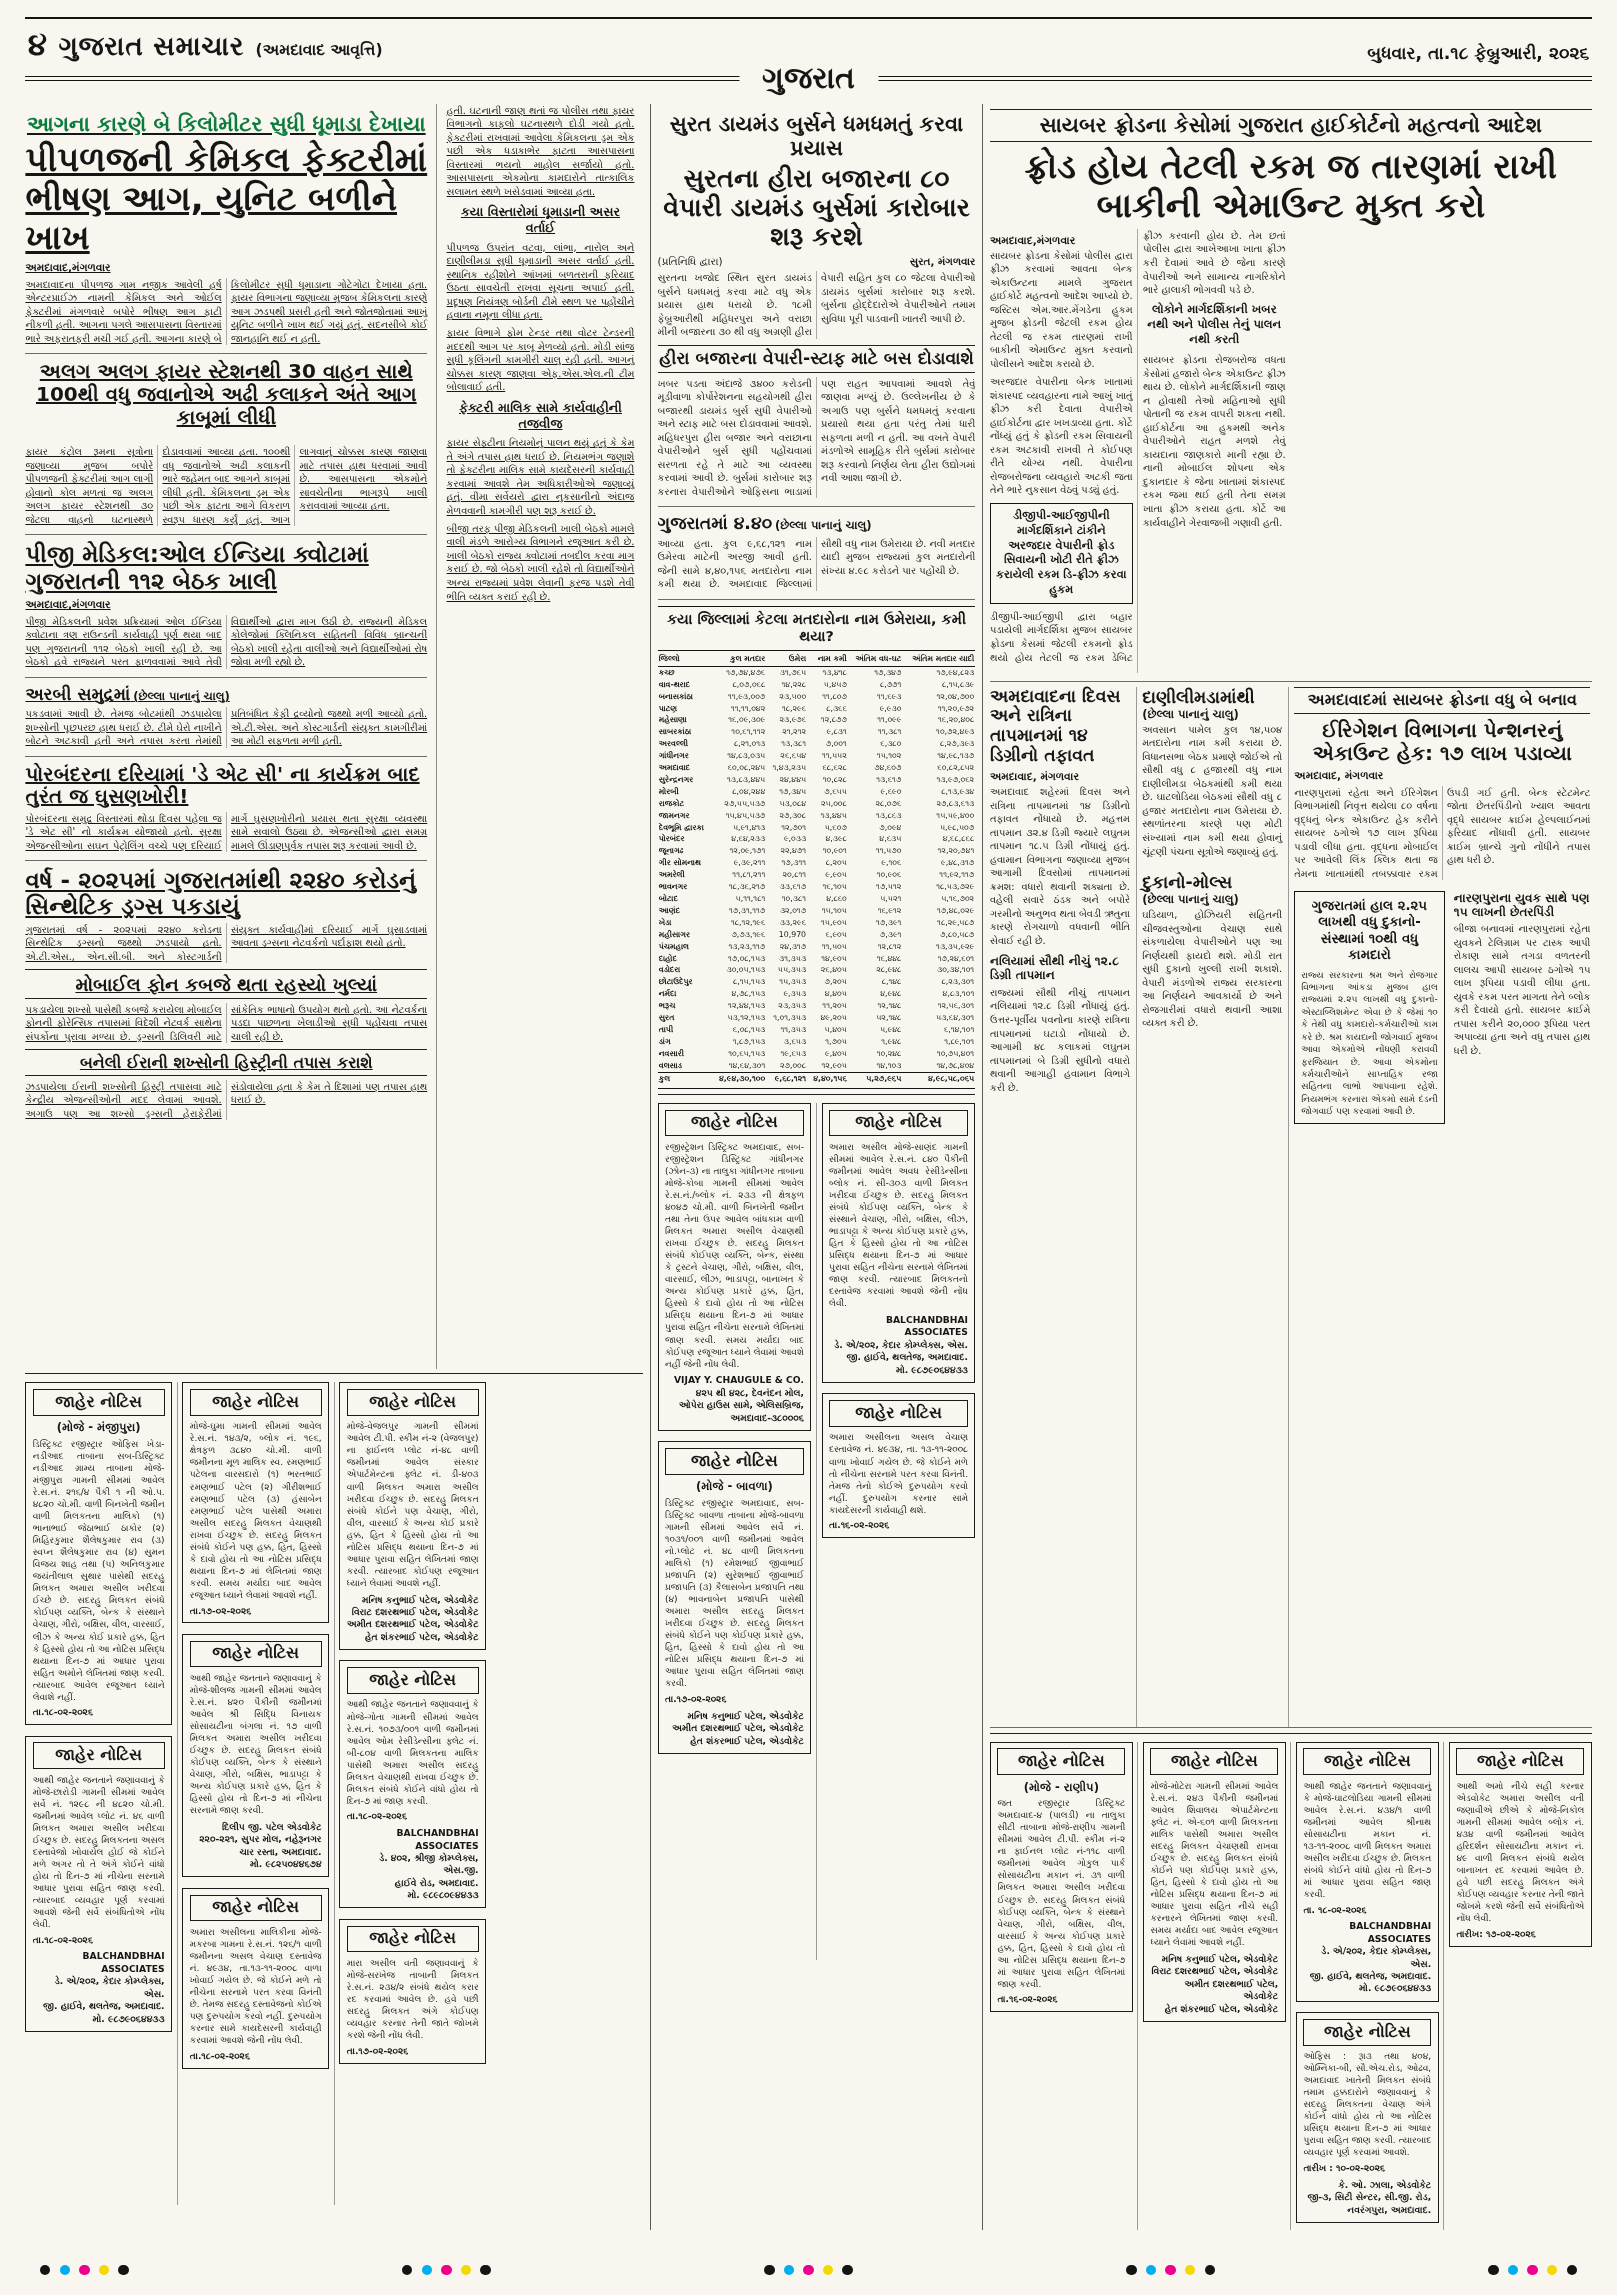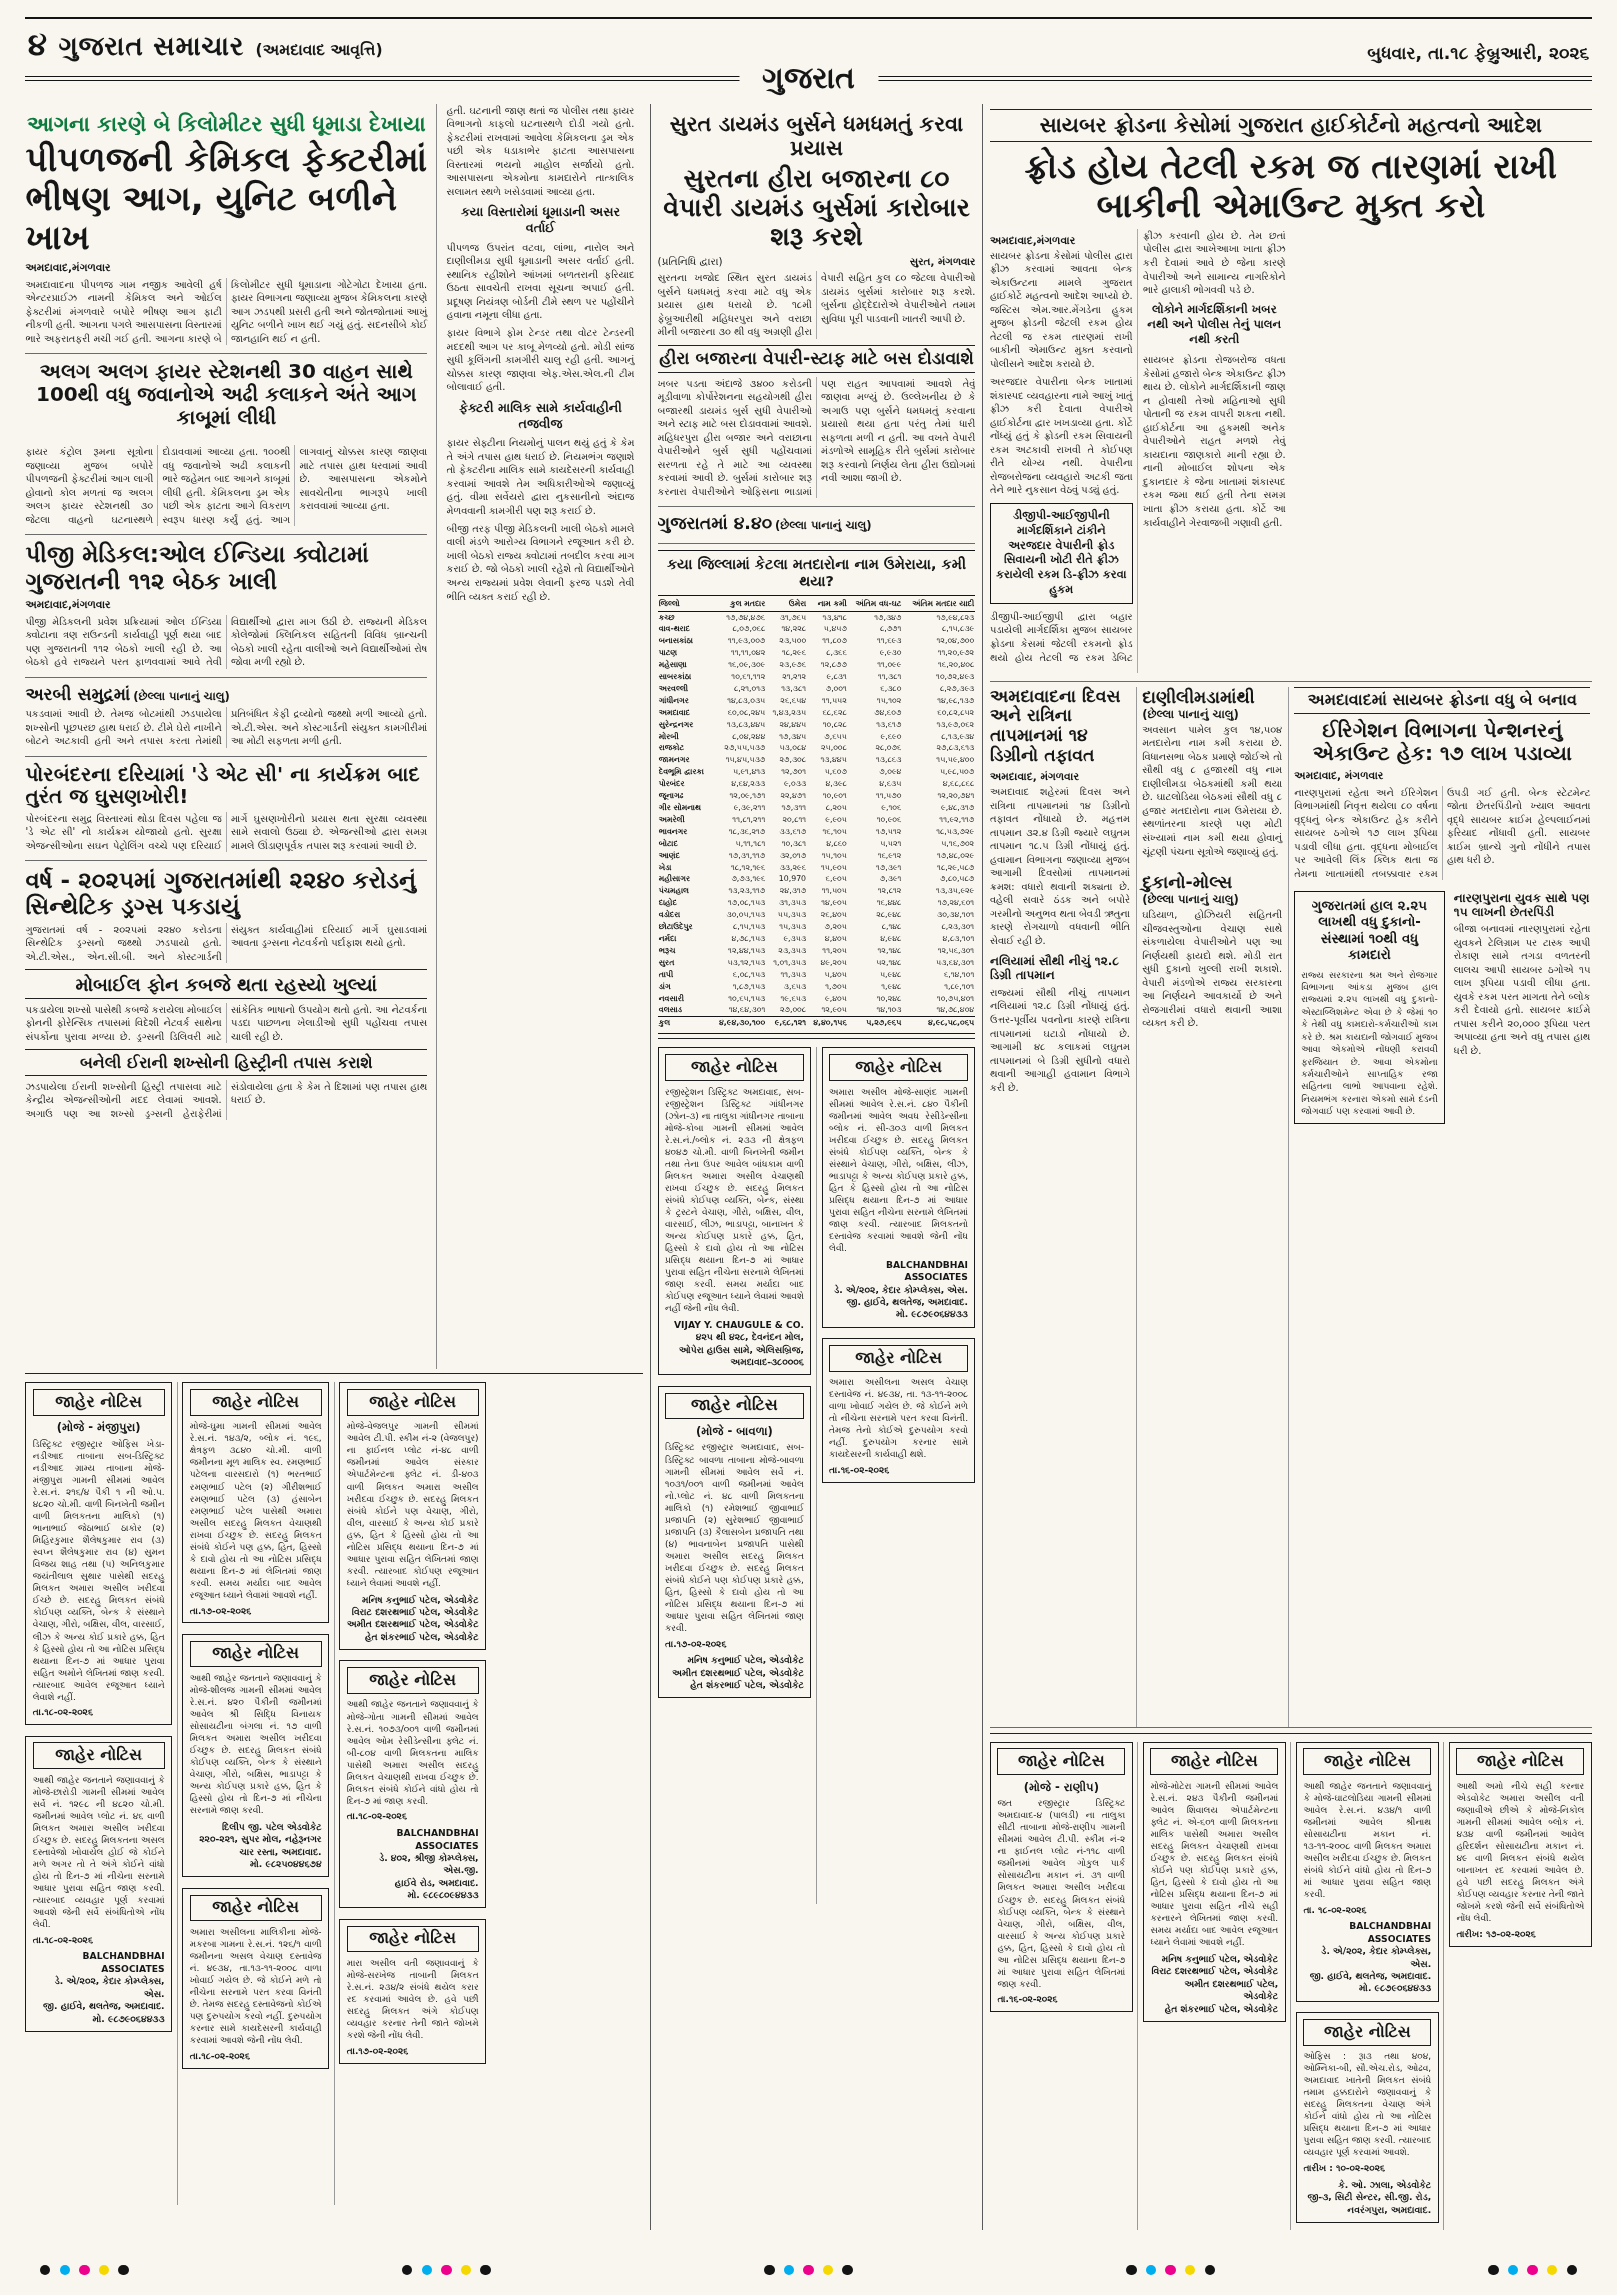--- a/index.html
+++ b/index.html
@@ -55,21 +55,21 @@
   .cols2 { column-count:2; column-gap:9.2px; column-rule:0.6px solid #aaa; margin-top:3.5px; }
   .cols3 { column-count:3; column-gap:9.2px; column-rule:0.6px solid #aaa; margin-top:17px; }
   .cont-head { margin-bottom:2.3px; }
   .cont-head .ch { font-size:17.3px; font-weight:bold; }
   .cont-head .cl { font-size:11.6px; font-weight:bold; }
   .byline-row { display:flex; justify-content:space-between; font-size:10.4px; margin:3.5px 0; }
   .byline-row .bold { font-weight:bold; }
   .subrule { border-top:0.6px solid #222; border-bottom:0.6px solid #222; padding:3.5px 0; margin:5.8px 0 3.5px; }
 
   
-  .a-top { display:flex; height:1265px; overflow:hidden; }
+  .a-top { display:flex; height:1265px; overflow:hidden;text-decoration:underline; }
   .a-main { width:411px; padding-right:9.2px; }
   .a-rail { width:198px; border-left:0.6px solid #8a8a8a; padding-left:9.2px; }
   .rail-head { font-weight:bold; font-size:12.7px; text-align:center; margin:5.8px 0 4.6px; }
 
   
   .notices { border-top:1.2px solid #222; margin-top:4.6px; padding-top:8px;
     column-gap:10.4px; column-rule:0.6px solid #9a9a9a; column-fill:auto; overflow:hidden; }
   .nca { column-count:4; height:832px; }
   .ncb { column-count:2; height:866px; }
   .ncc { column-count:4; height:527px; }
@@ -265,20 +265,21 @@
           </div>
           <div class="cols2 body jt">સુરતના ખજોદ સ્થિત સુરત ડાયમંડ બુર્સને ધમધમતું કરવા માટે વધુ એક પ્રયાસ હાથ ધરાયો છે. ૧૮મી ફેબ્રુઆરીથી મહિધરપુરા અને વરાછા મીની બજારના ૩૦ થી વધુ અગ્રણી હીરા વેપારી સહિત કુલ ૮૦ જેટલા વેપારીઓ ડાયમંડ બુર્સમાં કારોબાર શરૂ કરશે. બુર્સના હોદ્દેદારોએ વેપારીઓને તમામ સુવિધા પૂરી પાડવાની ખાતરી આપી છે.</div>
           <h3 class="h30 center subrule">હીરા બજારના વેપારી-સ્ટાફ માટે બસ દોડાવાશે</h3>
           <div class="cols2 body jt">ખબર પડતા અંદાજે ૩૪૦૦ કરોડની મૂડીવાળા કોર્પોરેશનના સહયોગથી હીરા બજારથી ડાયમંડ બુર્સ સુધી વેપારીઓ અને સ્ટાફ માટે બસ દોડાવવામાં આવશે. મહિધરપુરા હીરા બજાર અને વરાછાના વેપારીઓને બુર્સ સુધી પહોંચવામાં સરળતા રહે તે માટે આ વ્યવસ્થા કરવામાં આવી છે. બુર્સમાં કારોબાર શરૂ કરનારા વેપારીઓને ઓફિસના ભાડામાં પણ રાહત આપવામાં આવશે તેવું જાણવા મળ્યું છે. ઉલ્લેખનીય છે કે અગાઉ પણ બુર્સને ધમધમતું કરવાના પ્રયાસો થયા હતા પરંતુ તેમાં ધારી સફળતા મળી ન હતી. આ વખતે વેપારી મંડળોએ સામૂહિક રીતે બુર્સમાં કારોબાર શરૂ કરવાનો નિર્ણય લેતા હીરા ઉદ્યોગમાં નવી આશા જાગી છે.</div>
         </article>
         <article class="art">
           <div class="cont-head">
             <span class="ch">ગુજરાતમાં ૪.૪૦</span>
             <span class="cl">(છેલ્લા પાનાનું ચાલુ)</span>
           </div>
+          <div class="cols2 body jt">આવ્યા હતા. કુલ ૯,૬૮,૧૨૧ નામ ઉમેરવા માટેની અરજી આવી હતી. જેની સામે ૪,૪૦,૧૫૬ મતદારોના નામ કમી થયા છે. અમદાવાદ જિલ્લામાં સૌથી વધુ નામ ઉમેરાયા છે. નવી મતદાર યાદી મુજબ રાજ્યમાં કુલ મતદારોની સંખ્યા ૪.૯૮ કરોડને પાર પહોંચી છે.</div>
         </article>
         <div class="vtable-wrap">
           <div class="vtable-title">કયા જિલ્લામાં કેટલા મતદારોના નામ ઉમેરાયા, કમી થયા?</div>
           <table>
             <thead>
                 <tr id="vt-head">
                   <th>જિલ્લો</th>
                   <th>કુલ મતદાર</th>
                   <th>ઉમેરા</th>
                   <th>નામ કમી</th>

